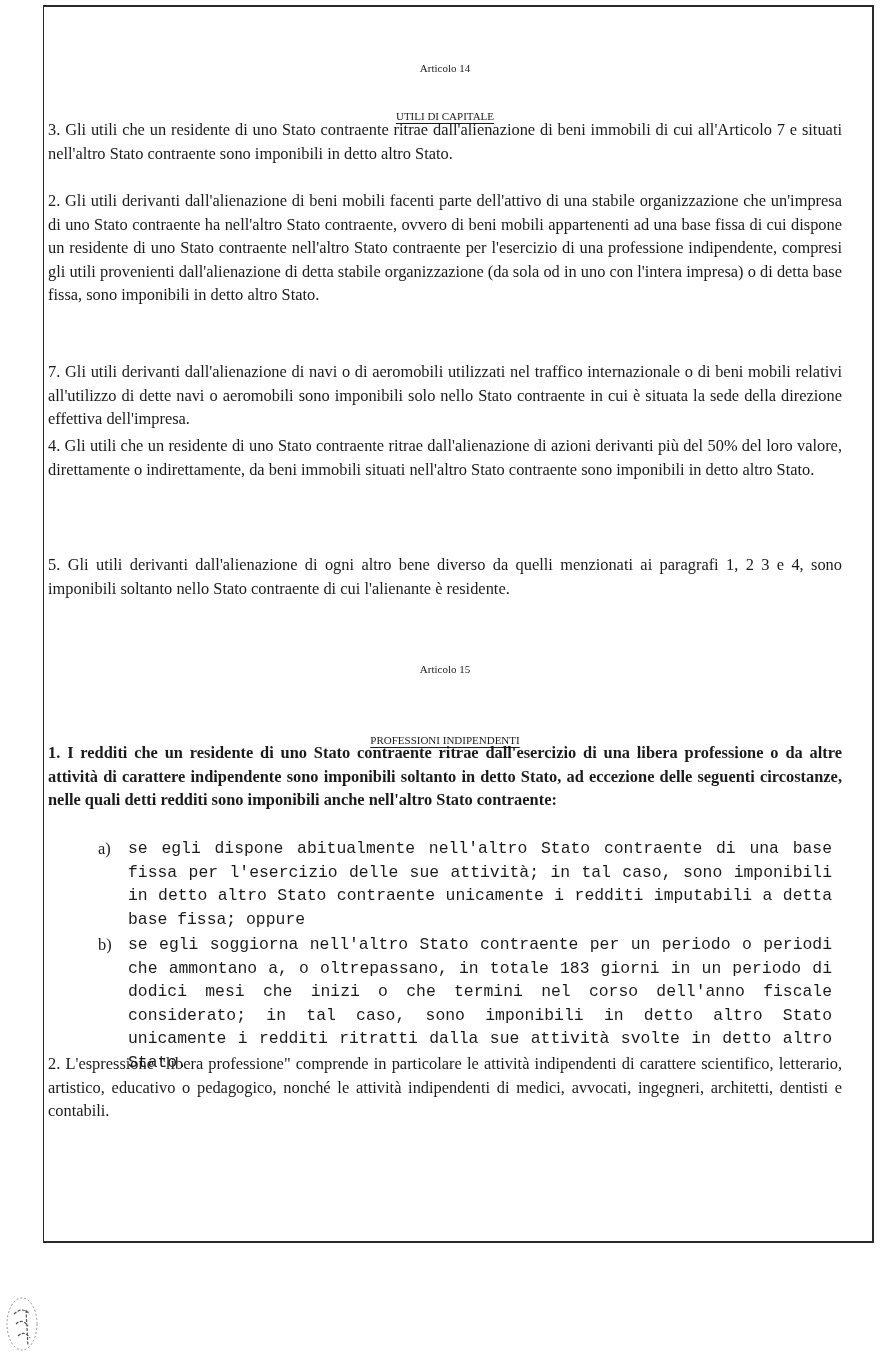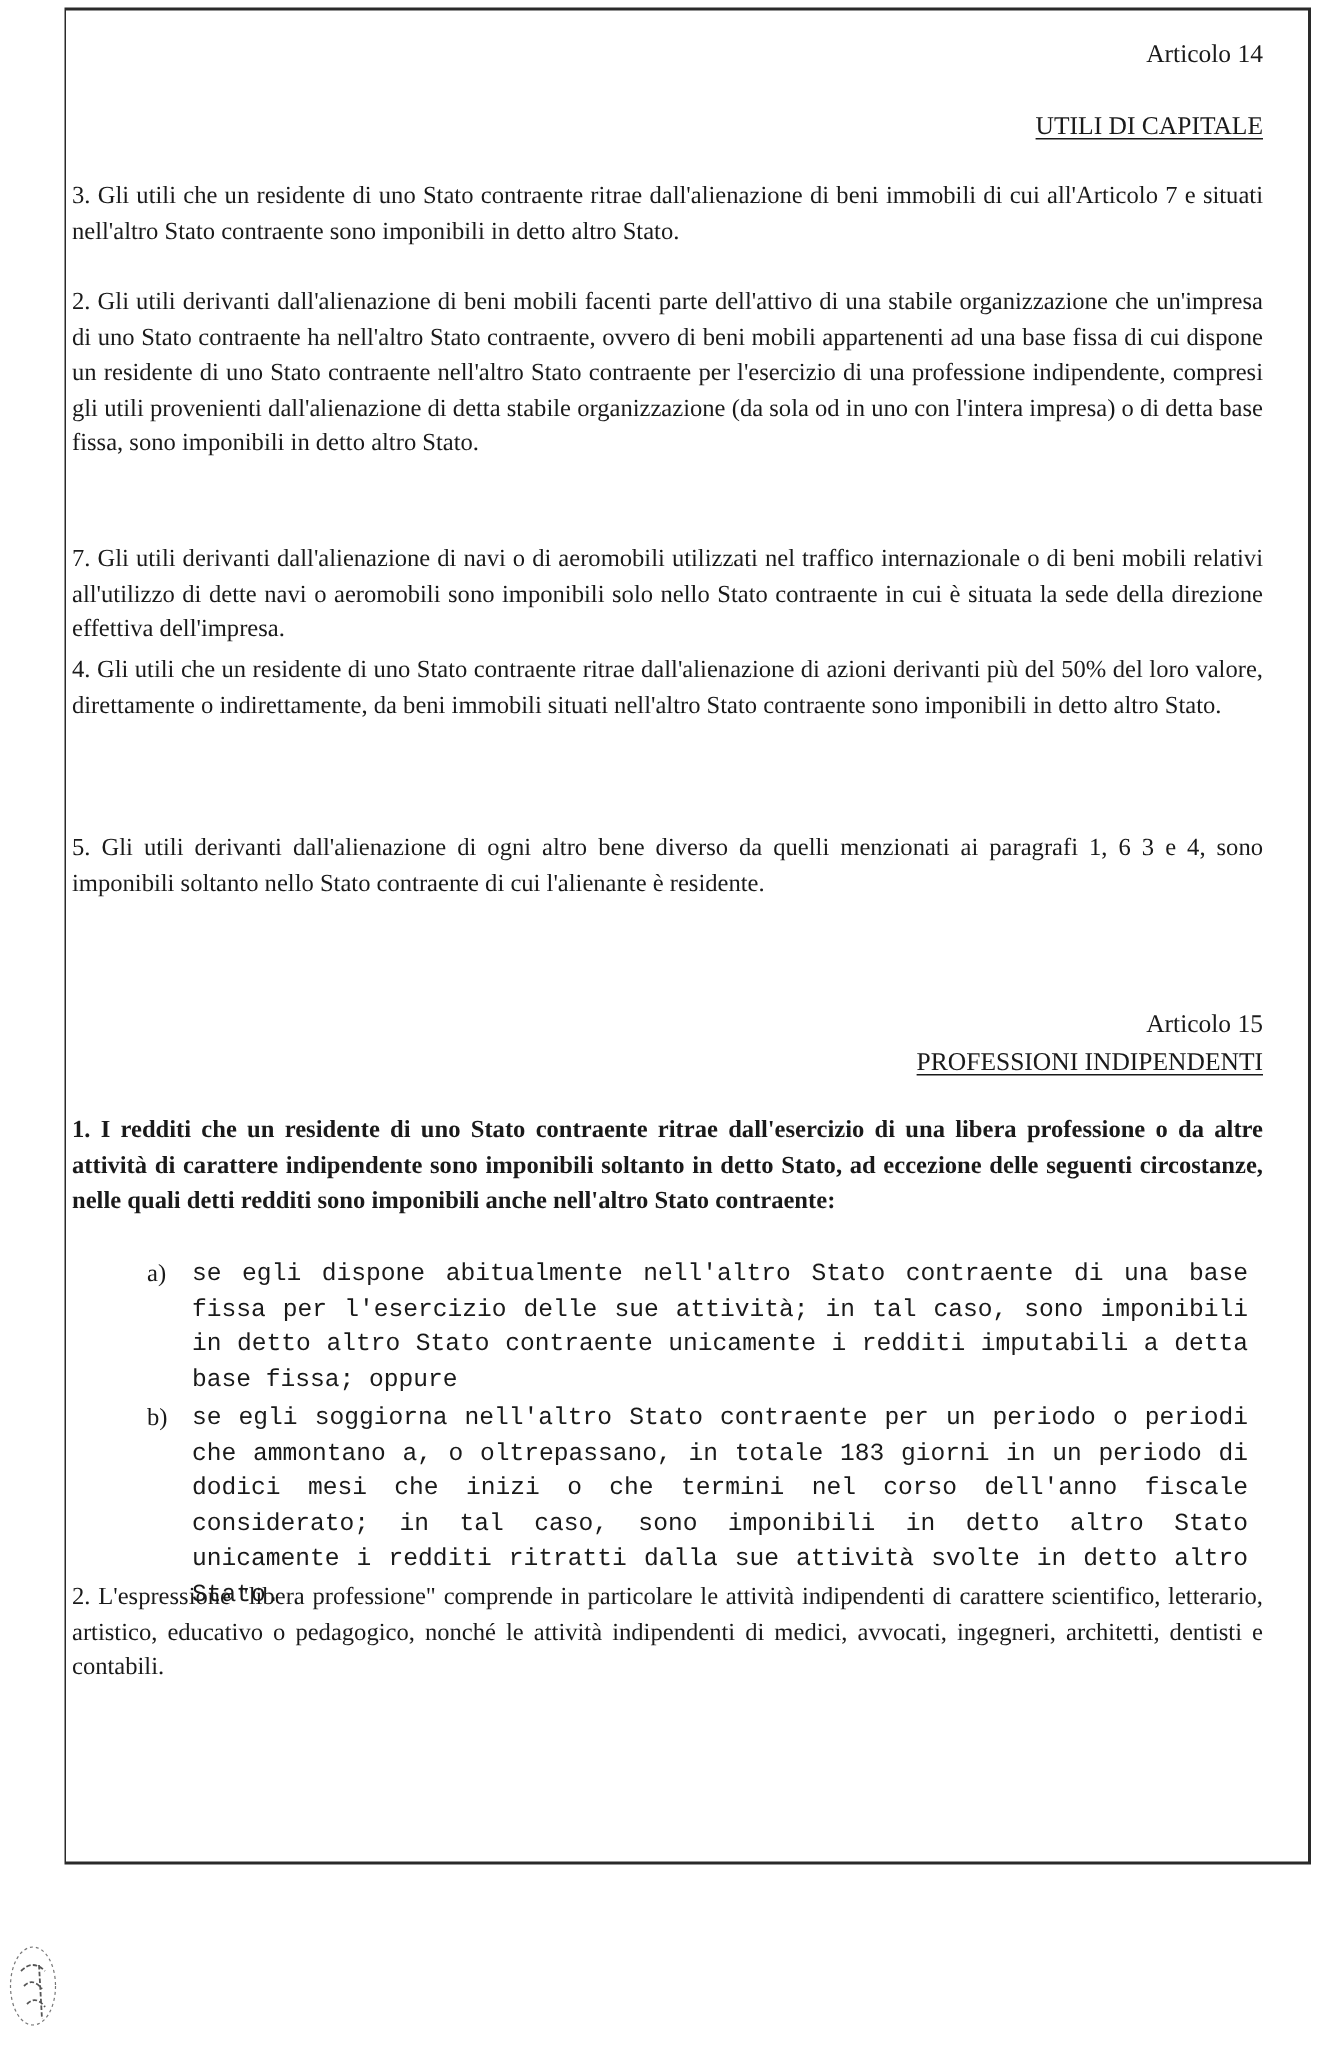--- a/index.html
+++ b/index.html
@@ -1,19 +1,19 @@
 <!DOCTYPE html>
 <html><head>
   <meta charset="utf-8">
   <style>
     html, body { margin: 0; padding: 0; background: #ffffff; }
     body { width: 883px; height: 1363px; position: relative; overflow: hidden; font-family: "Liberation Serif", "DejaVu Serif", serif; color: #1a1a1a; }
     .frame { position: absolute; left: 43px; top: 5px; width: 831px; height: 1238px; border: 2px solid #2a2a2a; border-left-width: 1.5px; box-sizing: border-box; }
     .content { position: absolute; left: 48px; top: 0; width: 794px; }
-    .center { text-align: right; font-size: 17px; }
+    .center { text-align: center; font-size: 11px; margin-top: 36px; }
     .art { position: absolute; left: 0; width: 794px; }
     .under { text-decoration: underline; text-underline-offset: 3px; }
     p.par { position: absolute; left: 0; width: 794px; margin: 0; font-size: 16.4px; line-height: 23.5px; text-align: justify; }
     .item { position: absolute; left: 0; width: 794px; font-size: 16.4px; line-height: 23.5px; }
     .item .lbl { position: absolute; left: 50px; top: 0; }
     .item .txt { position: absolute; left: 80px; width: 704px; text-align: justify; margin: 0; font-family: Liberation Mono, monospace; }
     .seal { position: absolute; left: 4px; top: 1296px; width: 36px; height: 60px; }
   </style>
 </head>
 <body>
@@ -21,23 +21,23 @@
 <div class="frame"></div>
 
 <div class="content">
   <div class="art center" style="top:26px;">Articolo 14</div>
   <div class="art center" style="top:74px;"><span class="under">UTILI DI CAPITALE</span></div>
 
   <p class="par" style="top:118px;">3. Gli utili che un residente di uno Stato contraente ritrae dall'alienazione di beni immobili di cui all'Articolo 7 e situati nell'altro Stato contraente sono imponibili in detto altro Stato.</p>
   <p class="par" style="top:189px;">2. Gli utili derivanti dall'alienazione di beni mobili facenti parte dell'attivo di una stabile organizzazione che un'impresa di uno Stato contraente ha nell'altro Stato contraente, ovvero di beni mobili appartenenti ad una base fissa di cui dispone un residente di uno Stato contraente nell'altro Stato contraente per l'esercizio di una professione indipendente, compresi gli utili provenienti dall'alienazione di detta stabile organizzazione (da sola od in uno con l'intera impresa) o di detta base fissa, sono imponibili in detto altro Stato.</p>
   <p class="par" style="top:360px;">7. Gli utili derivanti dall'alienazione di navi o di aeromobili utilizzati nel traffico internazionale o di beni mobili relativi all'utilizzo di dette navi o aeromobili sono imponibili solo nello Stato contraente in cui è situata la sede della direzione effettiva dell'impresa.</p>
   <p class="par" style="top:434px;">4. Gli utili che un residente di uno Stato contraente ritrae dall'alienazione di azioni derivanti più del 50% del loro valore, direttamente o indirettamente, da beni immobili situati nell'altro Stato contraente sono imponibili in detto altro Stato.</p>
-  <p class="par" style="top:553px;">5. Gli utili derivanti dall'alienazione di ogni altro bene diverso da quelli menzionati ai paragrafi 1, 6 3 e 4, sono imponibili soltanto nello Stato contraente di cui l'alienante è residente.</p>
+  <p class="par" style="top:553px;">5. Gli utili derivanti dall'alienazione di ogni altro bene diverso da quelli menzionati ai paragrafi 1, 2 3 e 4, sono imponibili soltanto nello Stato contraente di cui l'alienante è residente.</p>
 
-  <div class="art center" style="top:673px;">Articolo 15</div>
+  <div class="art center" style="top:627px;">Articolo 15</div>
   <div class="art center" style="top:698px;"><span class="under">PROFESSIONI INDIPENDENTI</span></div>
 
   <p class="par" style="top:741px;font-weight:bold;">1. I redditi che un residente di uno Stato contraente ritrae dall'esercizio di una libera professione o da altre attività di carattere indipendente sono imponibili soltanto in detto Stato, ad eccezione delle seguenti circostanze, nelle quali detti redditi sono imponibili anche nell'altro Stato contraente:</p>
 
   <div class="item" style="top:837px;">
     <span class="lbl">a)</span>
     <p class="txt">se egli dispone abitualmente nell'altro Stato contraente di una base fissa per l'esercizio delle sue attività; in tal caso, sono imponibili in detto altro Stato contraente unicamente i redditi imputabili a detta base fissa; oppure</p>
   </div>
 
   <div class="item" style="top:933px;">

